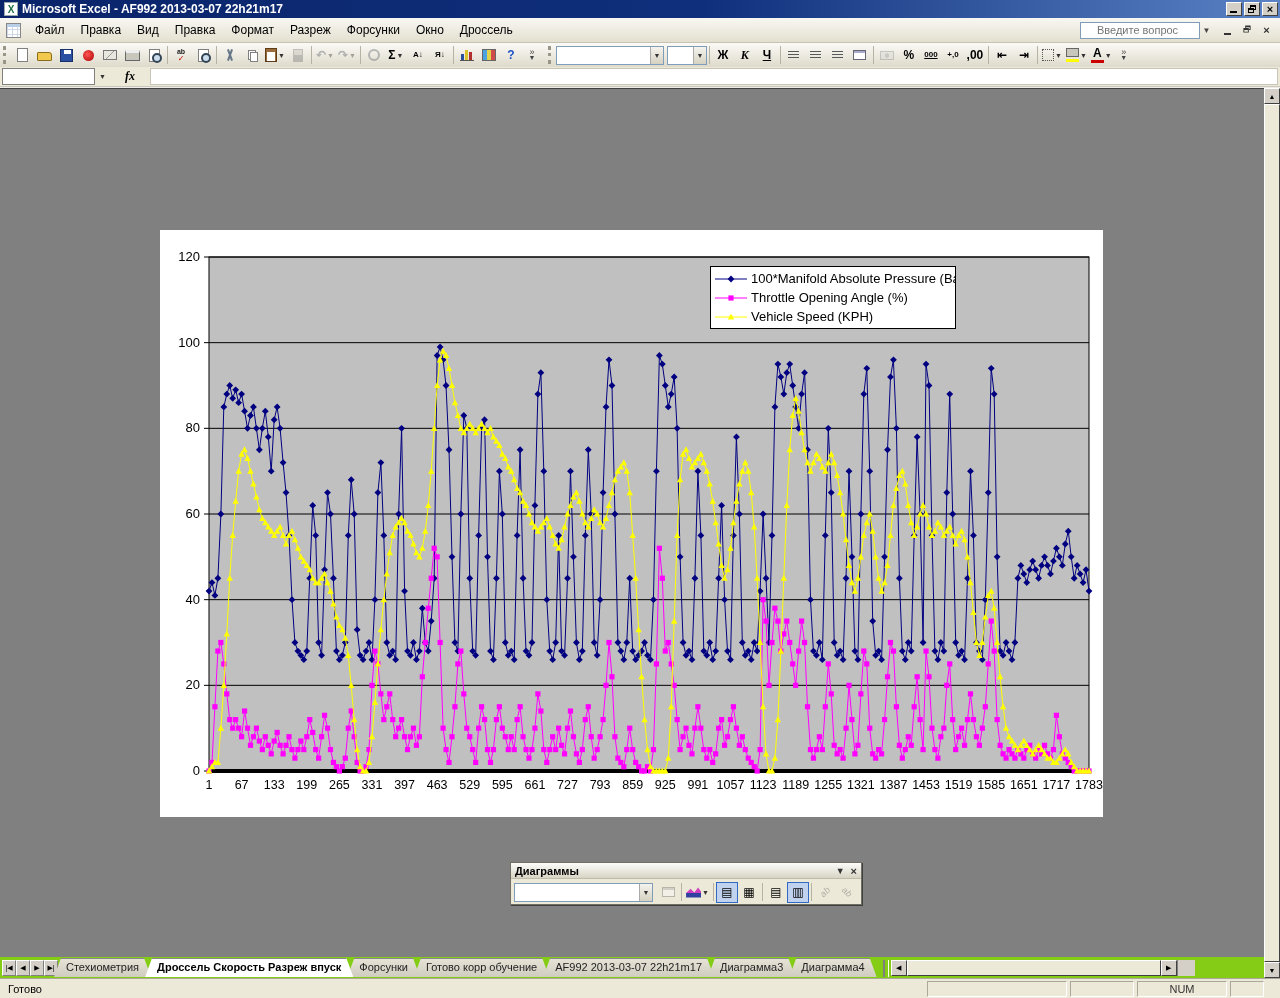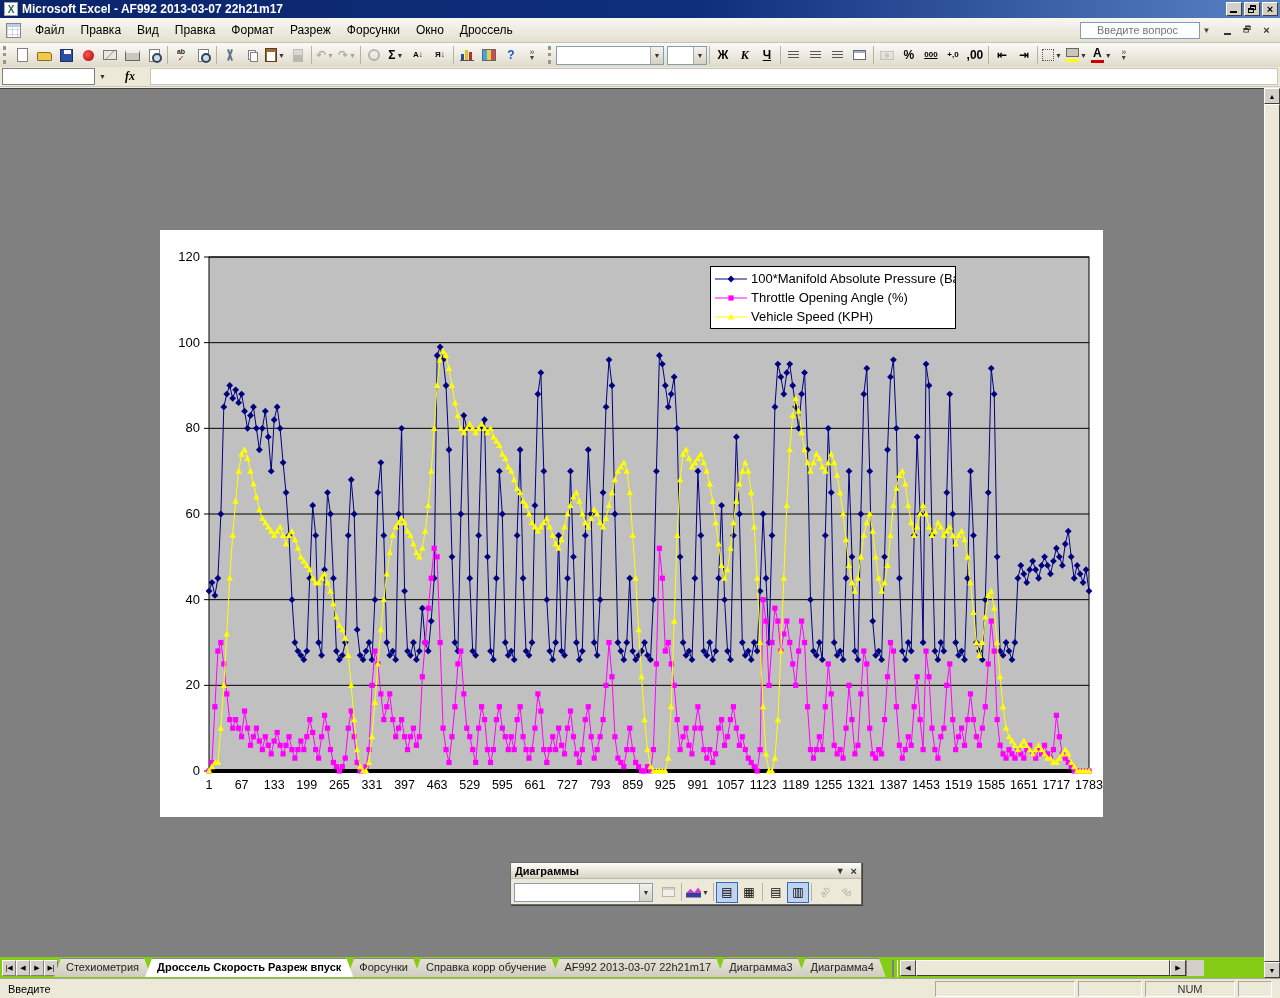--- a/index.html
+++ b/index.html
@@ -149,21 +149,21 @@
   .sheet-tab.active{background:#fff;font-weight:bold;z-index:2;position:relative;color:#000;}
   .tab-split{width:6px;height:17px;margin:1px 2px 0 6px;border-left:2px solid #808080;border-right:1px solid #fff;}
   .hscroll{display:flex;margin-top:1px;align-items:flex-start;}
   .htrack{width:254px;height:16px;background:#ece9d8;border:1px solid;border-color:#fff #404040 #404040 #fff;}
   .corner{width:18px;height:16px;margin-top:1px;background:#d4d0c8;border-left:1px solid #808080;}
 
   
   .statusbar{position:absolute;left:0;top:978px;width:1280px;height:20px;background:#ece9d8;
              border-top:1px solid #aca899;display:flex;align-items:center;font-size:11px;}
   .status-ready{padding-left:8px;flex:0 0 auto;}
-  .status-cells{margin-left:auto;display:flex;height:16px;margin-right:8px;}
+  .status-cells{margin-left:auto;display:flex;height:16px;margin-right:16px;}
   .scell{border:1px solid;border-color:#aca899 #fff #fff #aca899;margin-left:3px;height:16px;
          display:flex;align-items:center;justify-content:center;color:#333;}
 </style>
 </head>
 <body>
 
 <div class="screen">
 
   <div class="titlebar">
     <div class="app-icon">X</div>
@@ -1438,36 +1438,36 @@
     <div class="tabnav" id="tab-nav">
         <div class="navbtn">|◀</div>
         <div class="navbtn">◀</div>
         <div class="navbtn">▶</div>
         <div class="navbtn">▶|</div>
       </div>
     <div class="tabs" id="sheet-tabs">
         <div class="sheet-tab">Стехиометрия</div>
         <div class="sheet-tab active">Дроссель Скорость Разреж впуск</div>
         <div class="sheet-tab">Форсунки</div>
-        <div class="sheet-tab">Справка корр обучение</div>
+        <div class="sheet-tab">Готово корр обучение</div>
         <div class="sheet-tab">AF992 2013-03-07 22h21m17</div>
         <div class="sheet-tab">Диаграмма3</div>
         <div class="sheet-tab">Диаграмма4</div>
       </div>
     <div class="tab-split"></div>
     <div class="hscroll">
       <div class="sbtn">◀</div>
       <div class="htrack"></div>
       <div class="sbtn">▶</div>
     </div>
     <div class="corner"></div>
   </div>
 
   <div class="statusbar">
-    <span class="status-ready">Введите</span>
+    <span class="status-ready">Готово</span>
     <span class="status-cells">
       <span class="scell" style="width:140px;"></span>
       <span class="scell" style="width:64px;"></span>
       <span class="scell" style="width:90px;">NUM</span>
       <span class="scell" style="width:34px;"></span>
     </span>
   </div>
 </div>
 
 </body></html>

